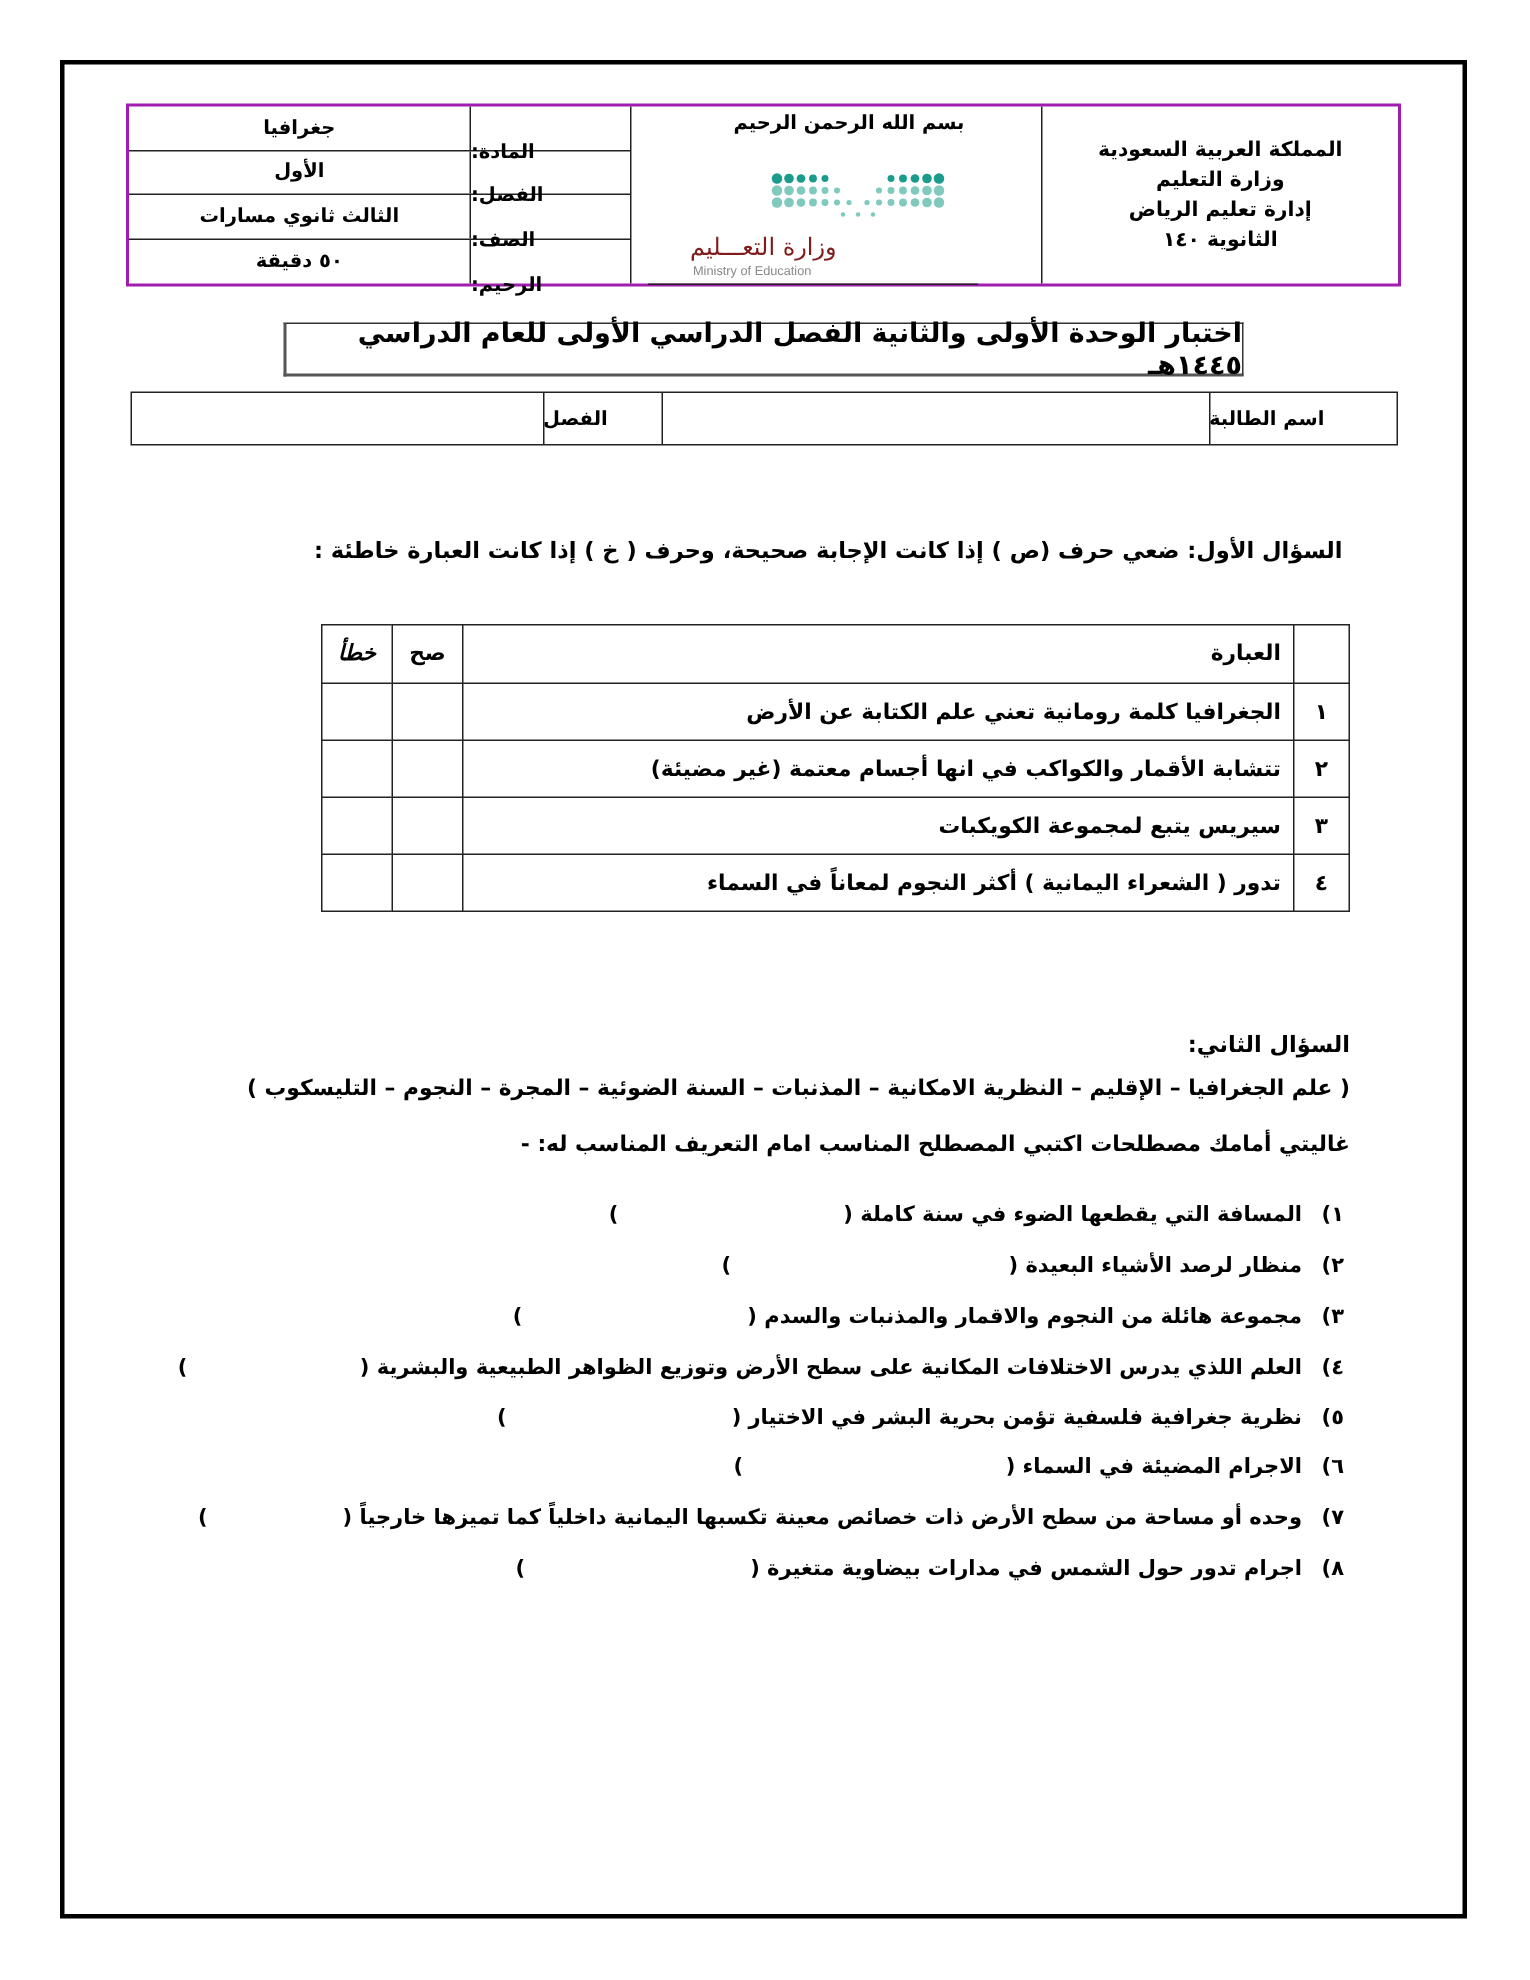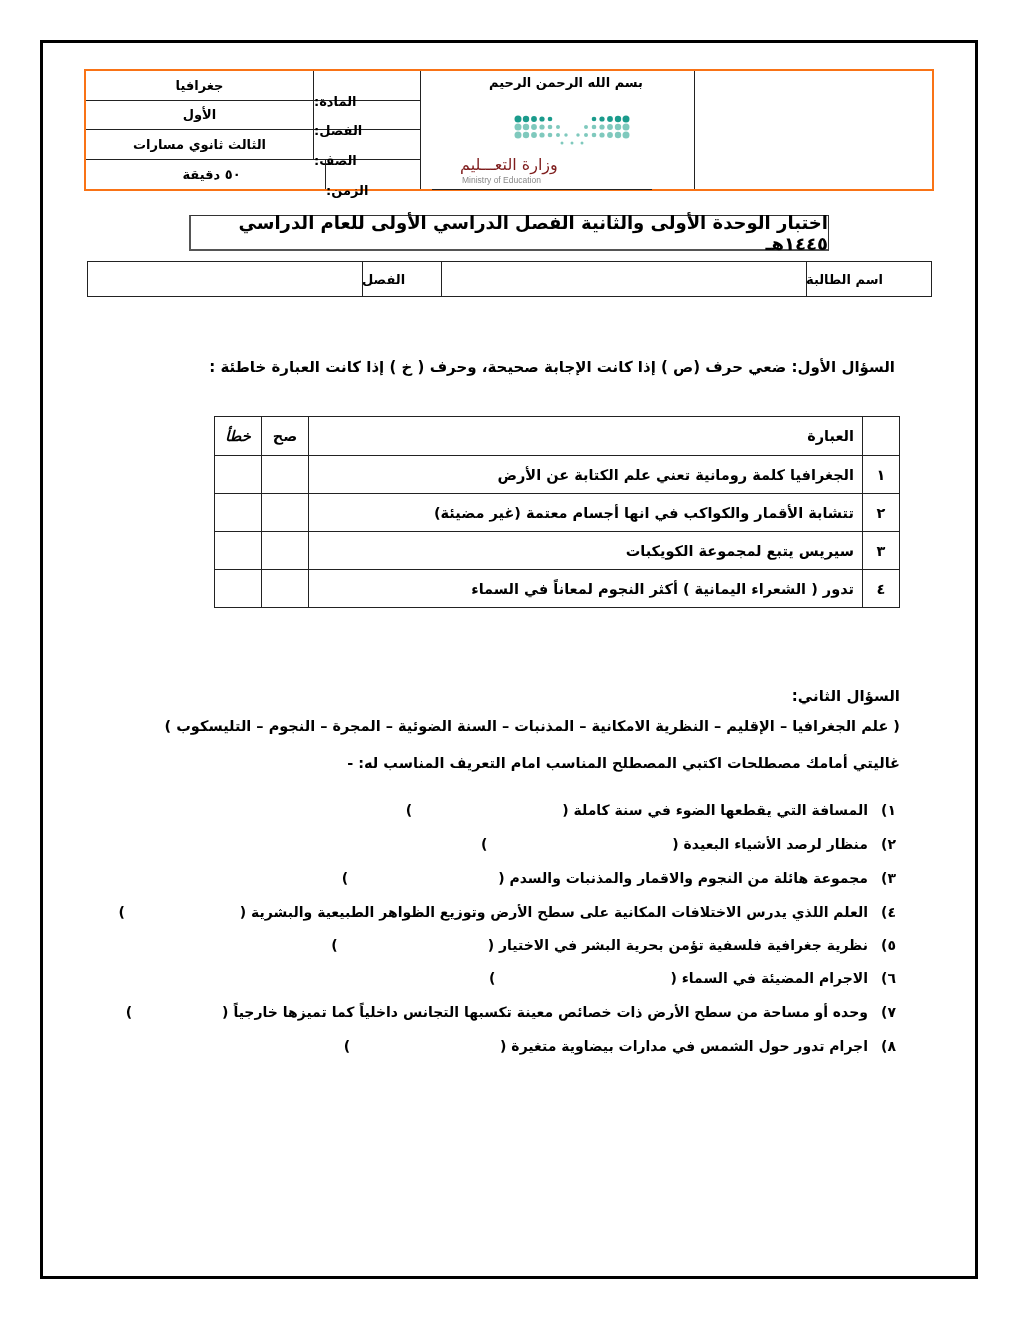--- a/index.html
+++ b/index.html
@@ -7,25 +7,25 @@
       width: 1020px; height: 1320px; position: relative; overflow: hidden;
       font-family: "DejaVu Sans", sans-serif; color: #000;
     }
     .page-border {
       position: absolute; left: 40px; top: 40px; width: 932px; height: 1233px;
       border: 3.5px solid #000;
     }
     
     .hdr {
       position: absolute; left: 84px; top: 69px; width: 850px; height: 122px;
-      border: 2px solid #f97316; box-sizing: border-box;
+      border: 2px solid #a21caf; box-sizing: border-box;
     }
     .hdr-info { position: absolute; left: 0; top: 0; width: 334px; height: 118px; }
     .hdr-row { position: absolute; left: 0; width: 334px; height: 29.5px; border-bottom: 1px solid #222; box-sizing: border-box; }
-    .hdr-row:last-child { border-bottom: none; margin-left: 12px; }
+    .hdr-row:last-child { border-bottom: none; }
     .hdr-val { position: absolute; left: 0; top: 0; width: 227px; height: 100%; border-right: 1px solid #222;
       display: flex; align-items: center; justify-content: center; font-size: 13px; font-weight: bold; direction: rtl; }
     .hdr-lab { position: absolute; left: 228px; top: 16px; width: 106px; height: 100%;
       display: flex; align-items: center; justify-content: flex-end; padding-right: 10px; box-sizing: border-box; font-size: 13px; font-weight: bold; direction: rtl; }
     .hdr-vline { position: absolute; top: 0; height: 118px; border-left: 1px solid #222; }
     .basmala { position: absolute; left: 350px; top: 4px; width: 260px; text-align: center; font-size: 13px; font-weight: bold; direction: rtl; }
     .logo { position: absolute; left: 370px; top: 40px; width: 180px; height: 78px; }
     .logo-ar { position: absolute; left: 4px; top: 44px; font-size: 16px; color: #7f1d1d; direction: rtl; letter-spacing: 0.5px; }
     .logo-en { position: absolute; left: 6px; top: 64px; font-size: 8.5px; color: #888; font-family: "Liberation Sans", sans-serif; }
     .logo-underline { position: absolute; left: 346px; top: 118px; width: 220px; border-top: 1px solid #222; }
@@ -75,21 +75,21 @@
     <div class="hdr-row" style="top:29.5px">
       <div class="hdr-val">الأول</div>
       <div class="hdr-lab">الفصل:</div>
     </div>
     <div class="hdr-row" style="top:59px">
       <div class="hdr-val">الثالث  ثانوي مسارات</div>
       <div class="hdr-lab">الصف:</div>
     </div>
     <div class="hdr-row" style="top:88.5px">
       <div class="hdr-val">٥٠ دقيقة</div>
-      <div class="hdr-lab">الزمن:</div>
+      <div class="hdr-lab">الرحيم:</div>
     </div>
   </div>
   <div class="hdr-vline" style="left:334px"></div>
   <div class="hdr-vline" style="left:608px"></div>
 
   <div class="basmala">بسم الله الرحمن الرحيم</div>
 
   <div class="logo">
     <svg width="120" height="36" viewBox="0 0 120 36" style="position:absolute;left:58px;top:4px;">
       <g id="logo-dots">
@@ -132,20 +132,26 @@
           <circle cx="48" cy="28" r="1.5" fill="#7fc9bd"></circle>
           <circle cx="58" cy="28" r="1.5" fill="#7fc9bd"></circle>
           <circle cx="68" cy="28" r="1.5" fill="#7fc9bd"></circle>
         </g>
     </svg>
     <div class="logo-ar">وزارة التعـــليم</div>
     <div class="logo-en">Ministry of Education</div>
   </div>
   <div class="logo-underline"></div>
 
+  <div class="hdr-right">
+    <div>المملكة العربية السعودية</div>
+    <div>وزارة التعليم</div>
+    <div>إدارة تعليم الرياض</div>
+    <div>الثانوية ١٤٠</div>
+  </div>
 </div>
 
 <div class="exam-title">اختبار الوحدة الأولى والثانية الفصل الدراسي الأولى للعام الدراسي ١٤٤٥هـ</div>
 
 <div class="student">
   <div class="cell" style="left:718px;width:125px;justify-content:flex-end;padding-right:26px;">اسم الطالبة</div>
   <div class="sep" style="left:718px"></div>
   <div class="cell" style="left:353px;width:365px;"></div>
   <div class="sep" style="left:353px"></div>
   <div class="cell" style="left:274px;width:79px;justify-content:flex-end;padding-right:18px;">الفصل</div>
@@ -225,21 +231,21 @@
   <span>)</span>
 </div>
 <div class="q2-item" style="top:970px">
   <span class="n">٦)</span>
   <span class="txt">الاجرام المضيئة في السماء (</span>
   <span class="blank" style="width:175px"></span>
   <span>)</span>
 </div>
 <div class="q2-item" style="top:1004px">
   <span class="n">٧)</span>
-  <span class="txt">وحده أو مساحة من سطح الأرض ذات خصائص معينة تكسبها التجانس داخلياً كما تميزها خارجياً  (</span>
+  <span class="txt">وحده أو مساحة من سطح الأرض ذات خصائص معينة تكسبها اليمانية داخلياً كما تميزها خارجياً  (</span>
   <span class="blank" style="width:90px"></span>
   <span>)</span>
 </div>
 <div class="q2-item" style="top:1038px">
   <span class="n">٨)</span>
   <span class="txt">اجرام تدور حول الشمس في مدارات بيضاوية متغيرة  (</span>
   <span class="blank" style="width:150px"></span>
   <span>)</span>
 </div>
 

